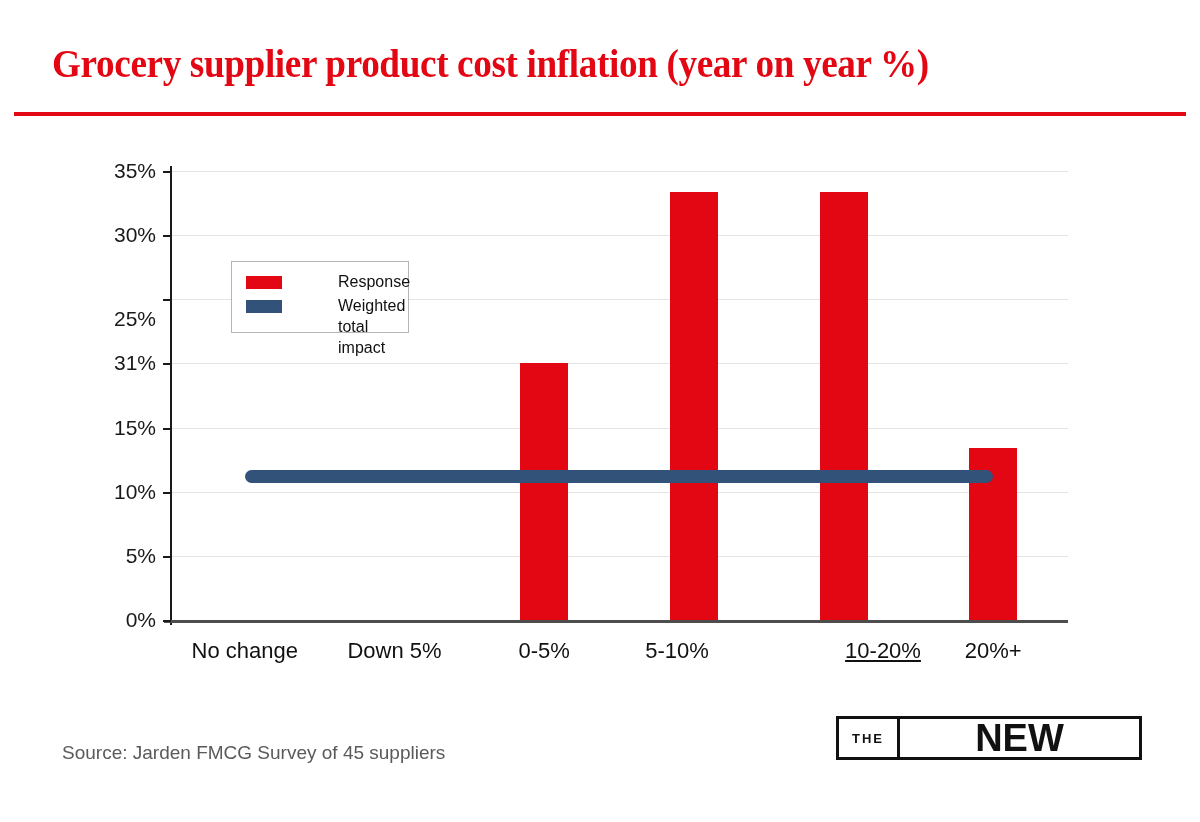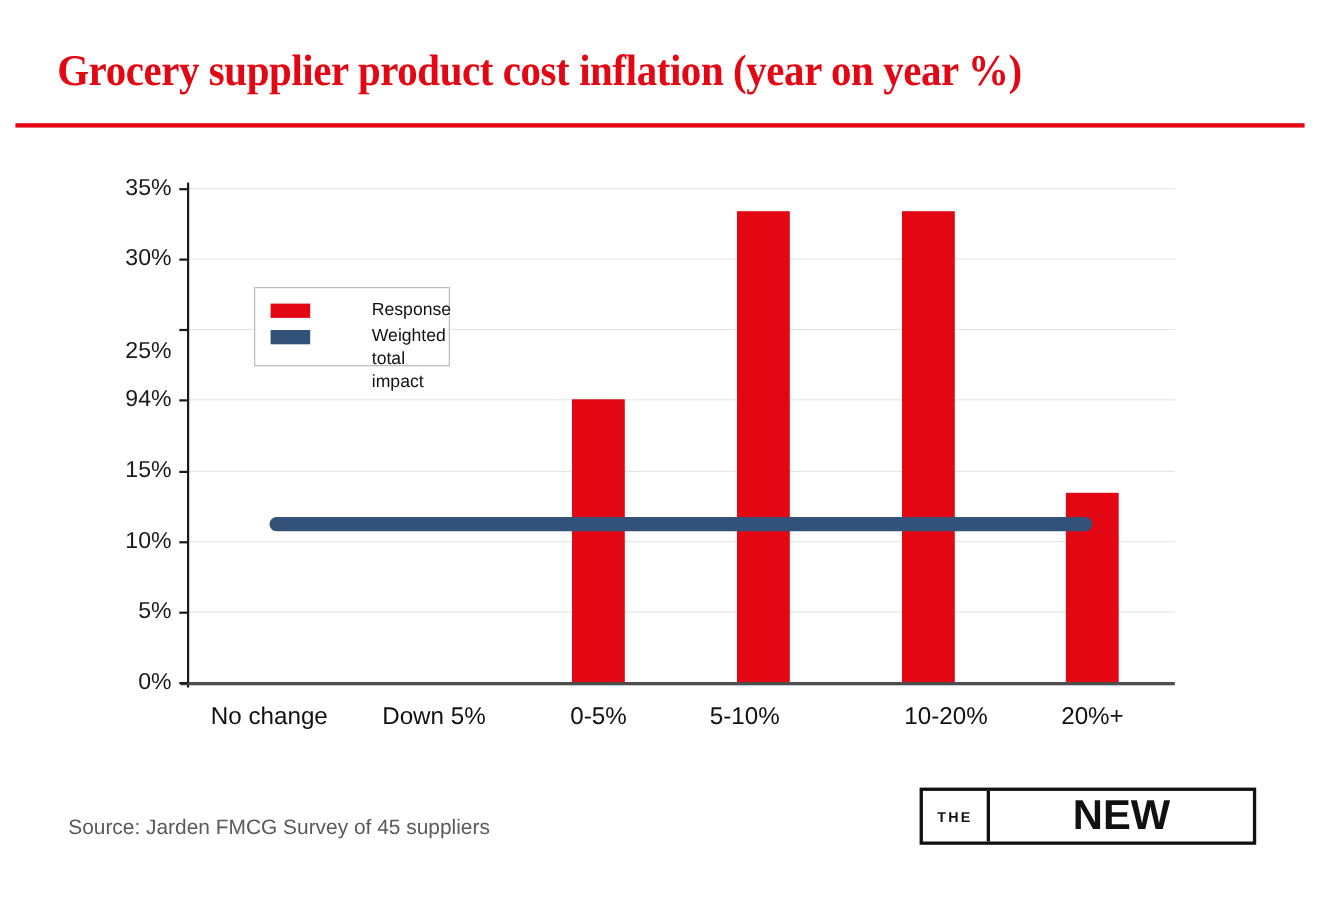--- a/index.html
+++ b/index.html
@@ -114,21 +114,21 @@
   }
 
   
   #footer{position:absolute;left:0;top:698px;width:1200px;height:124px;}
   #source-note{
     position:absolute;left:62px;top:44px;
     font-size:19px;color:#5a5a5a;white-space:nowrap;
   }
   #logo{
     position:absolute;left:836px;top:18px;
-    width:306px;height:52px;
+    width:306px;height:44px;
     border:3px solid #111111;
     box-sizing:border-box;
     display:flex;align-items:stretch;
     background:#ffffff;
   }
   #logo-the{
     width:58px;flex:none;
     border-right:3px solid #111111;
     display:flex;align-items:center;justify-content:center;
     font-size:13px;letter-spacing:2px;font-weight:bold;color:#111111;
@@ -172,34 +172,34 @@
   <div id="ylabels">
       <div class="ytick-mark" style="top: 502px;"></div>
       <div class="ylabel" style="top: 491px;">0%</div>
       <div class="ytick-mark" style="top: 437.857px;"></div>
       <div class="ylabel" style="top: 426.857px;">5%</div>
       <div class="ytick-mark" style="top: 373.714px;"></div>
       <div class="ylabel" style="top: 362.714px;">10%</div>
       <div class="ytick-mark" style="top: 309.571px;"></div>
       <div class="ylabel" style="top: 298.571px;">15%</div>
       <div class="ytick-mark" style="top: 245.429px;"></div>
-      <div class="ylabel" style="top: 234.429px;">94%</div>
+      <div class="ylabel" style="top: 234.429px;">31%</div>
       <div class="ytick-mark" style="top: 181.286px;"></div>
       <div class="ylabel" style="top: 170.286px; margin-top: 20px;">25%</div>
       <div class="ytick-mark" style="top: 117.143px;"></div>
       <div class="ylabel" style="top: 106.143px;">30%</div>
       <div class="ytick-mark" style="top: 53px;"></div>
       <div class="ylabel" style="top: 42px;">35%</div>
     </div>
   <div id="xlabels">
       <div class="xlabel" style="left: 244.833px;">No change</div>
       <div class="xlabel" style="left: 394.5px;">Down 5%</div>
       <div class="xlabel" style="left: 544.167px;">0-5%</div>
       <div class="xlabel" style="left: 677px;">5-10%</div>
-      <div class="xlabel" style="left: 860px;">10-20%</div>
+      <div class="xlabel" style="left: 883px; text-decoration: underline;">10-20%</div>
       <div class="xlabel" style="left: 993.167px;">20%+</div>
     </div>
 
   <div id="legend">
     <div class="legend-row">
       <span class="legend-swatch response"></span>
       <span class="legend-text">Response</span>
     </div>
     <div class="legend-row">
       <span class="legend-swatch weighted"></span>

